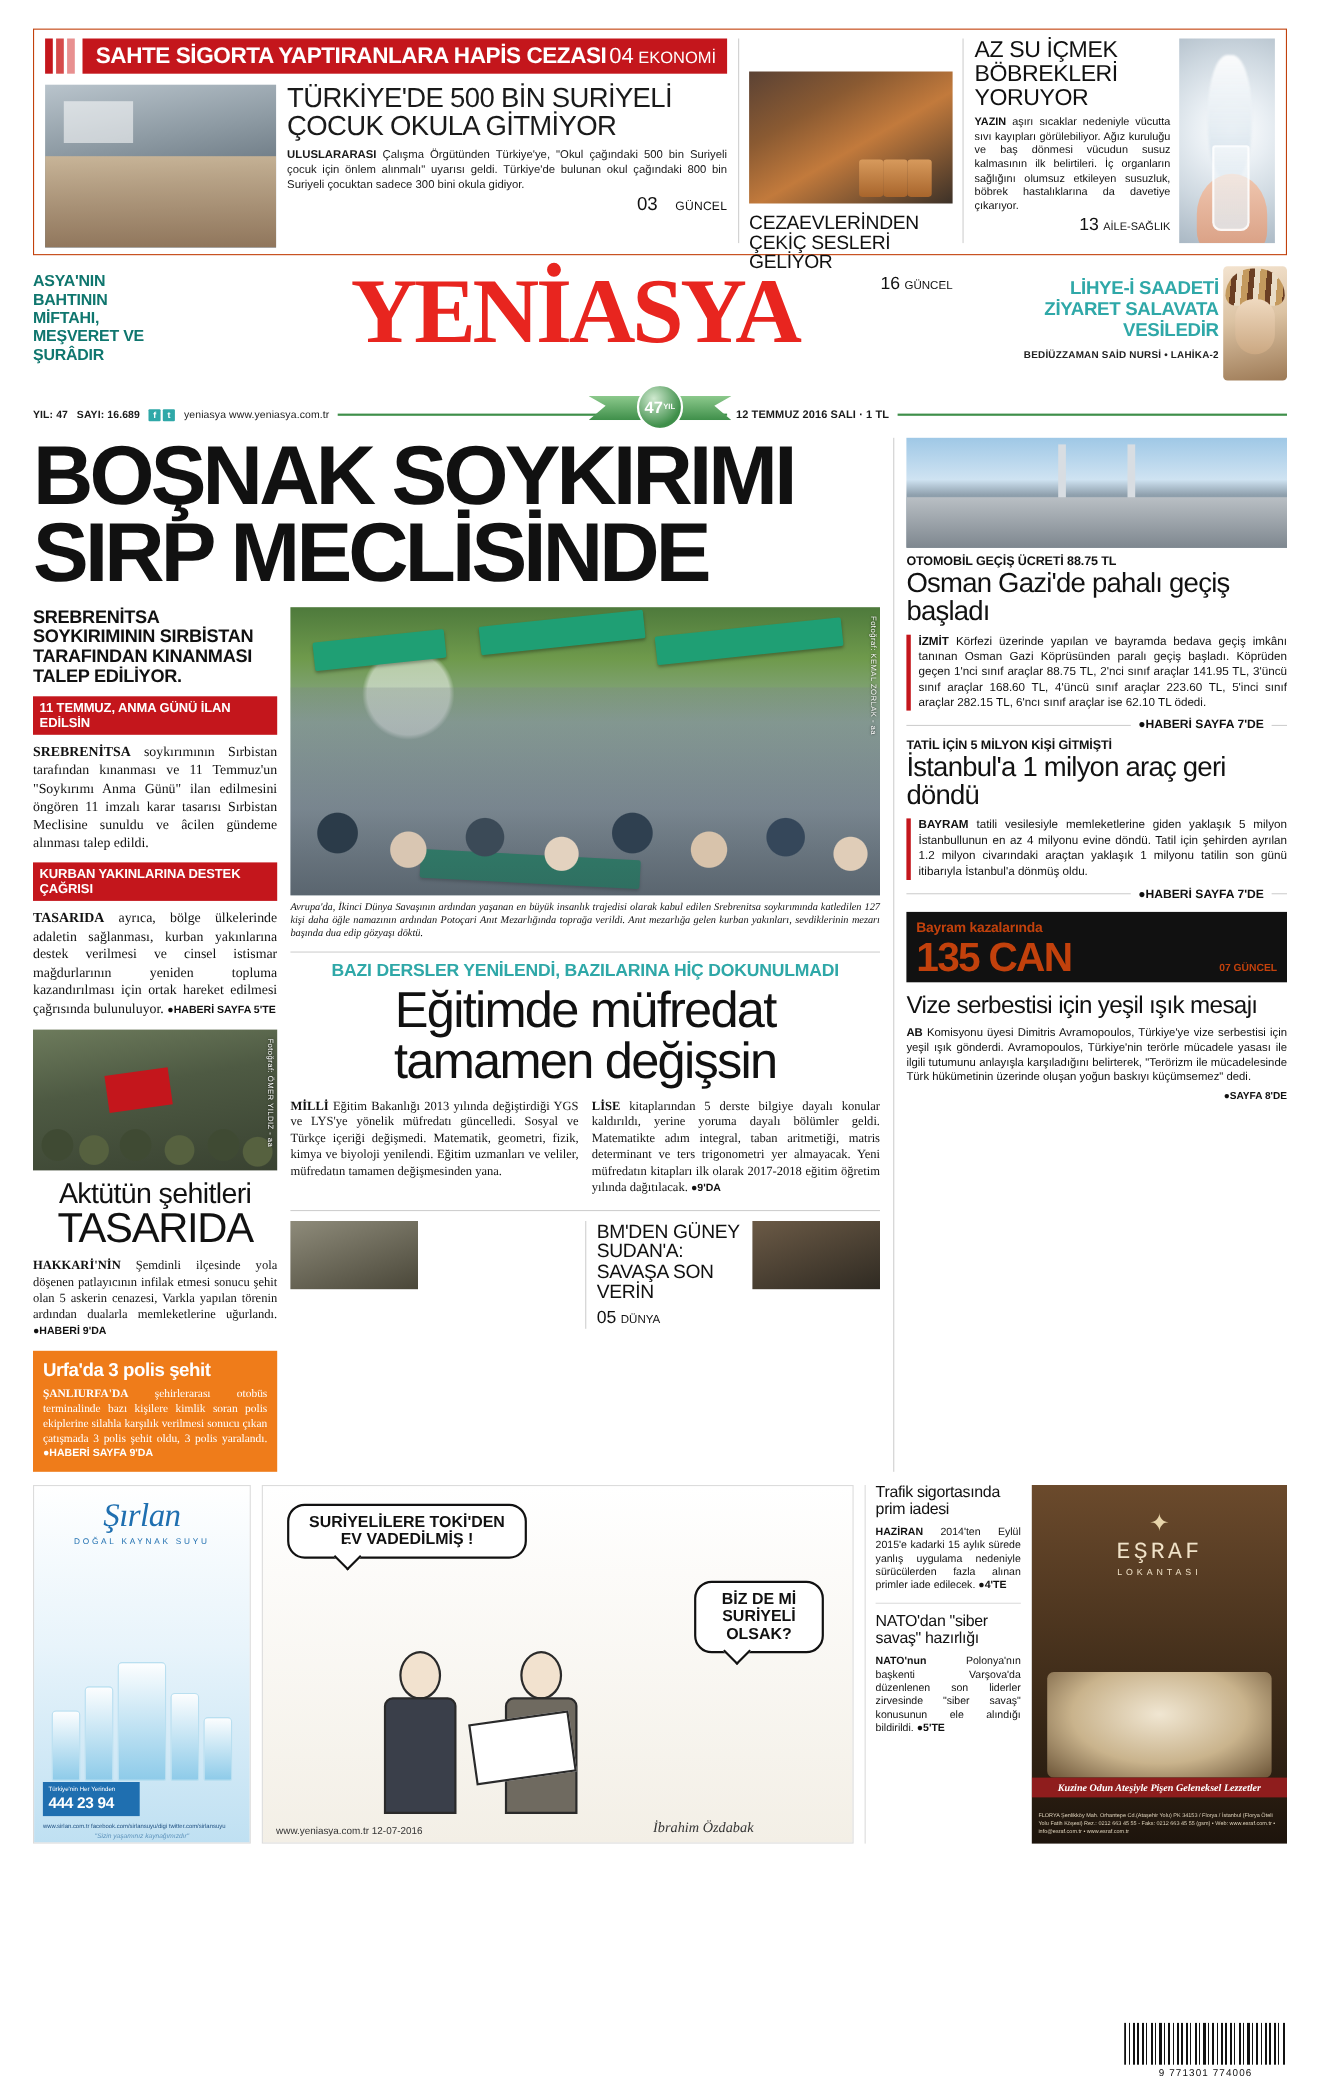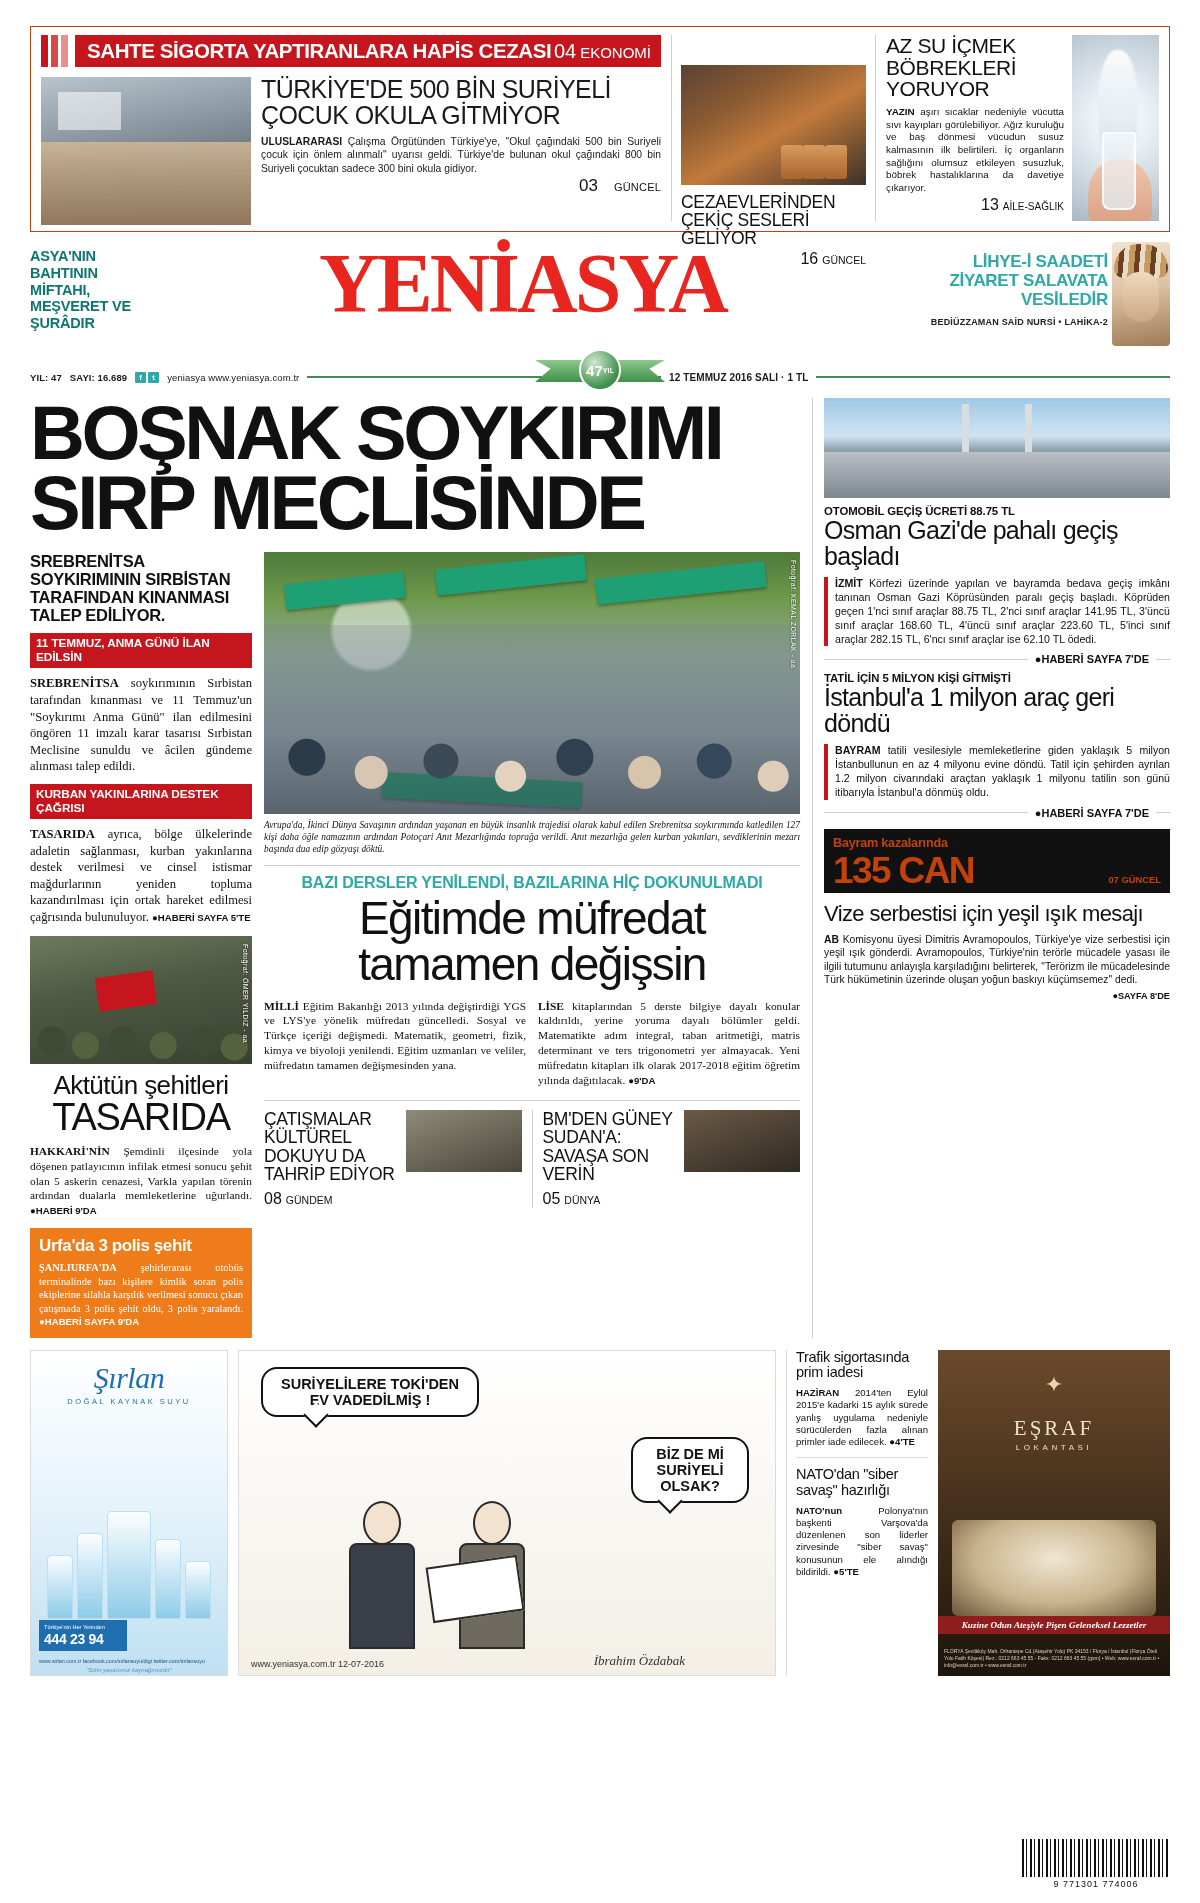--- a/index.html
+++ b/index.html
@@ -491,21 +491,21 @@
   .ad-rest {
     width: 232px; flex: 0 0 232px; position: relative; overflow:hidden;
     background: linear-gradient(180deg,#6b4a2c 0%, #3c2a18 60%, #1d140c 100%);
     color: #f0e2c8;
   }
   .ad-rest .logo {
     position:absolute; left:0; top: 22px; width: 100%; text-align:center;
   }
   .ad-rest .logo .mark { font-size: 22px; color: #e8d5ab; }
   .ad-rest .logo .nm {
-    font-family:Liberation Serif, serif; font-size: 21px; letter-spacing: 3px; margin-top: 18px;
+    font-family:Liberation Mono, monospace; font-size: 21px; letter-spacing: 3px; margin-top: 2px;
   }
   .ad-rest .logo .nm2 { font-size: 8px; letter-spacing: 3.6px; margin-top: 2px; }
   .ad-rest .table {
     position:absolute; left: 6%; bottom: 60px; width: 88%; height: 96px;
     background: radial-gradient(ellipse at 50% 40%, #f0e6d2 0%, #c9b38c 55%, #6b5437 100%);
     border-radius: 6px;
   }
   .ad-rest .redband {
     position:absolute; left:0; bottom: 42px; width: 100%; background: #8f1d1d;
     color:#fff; text-align:center; font-size: 9.2px; font-weight:700; padding: 4px 2px;
@@ -681,27 +681,20 @@
               <div>tamamen değişsin</div>
             </div>
             <div class="edu-cols">
               <div class="c"><b>MİLLİ</b><span> Eğitim Bakanlığı 2013 yılında değiştirdiği YGS ve LYS'ye yönelik müfredatı güncelledi. Sosyal ve Türkçe içeriği değişmedi. Matematik, geometri, fizik, kimya ve biyoloji yenilendi. Eğitim uzmanları ve veliler, müfredatın tamamen değişmesinden yana.</span></div>
               <div class="c"><b>LİSE</b><span> kitaplarından 5 derste bilgiye dayalı konular kaldırıldı, yerine yoruma dayalı bölümler geldi. Matematikte adım integral, taban aritmetiği, matris determinant ve ters trigonometri yer almayacak. Yeni müfredatın kitapları ilk olarak 2017-2018 eğitim öğretim yılında dağıtılacak.</span> <span class="ref">●9'DA</span></div>
             </div>
           </div>
 
           <div class="teasers">
             <div class="teaser">
-              <div class="tz">
-                <div class="th">ÇATIŞMALAR KÜLTÜREL DOKUYU DA TAHRİP EDİYOR</div>
-                <div class="tf">
-                  <span class="num">08</span>
-                  <span class="sec">GÜNDEM</span>
-                </div>
-              </div>
               <div class="tp p1"></div>
             </div>
             <div class="teaser sep">
               <div class="tz">
                 <div class="th">BM'DEN GÜNEY SUDAN'A: SAVAŞA SON VERİN</div>
                 <div class="tf">
                   <span class="num">05</span>
                   <span class="sec">DÜNYA</span>
                 </div>
               </div>

